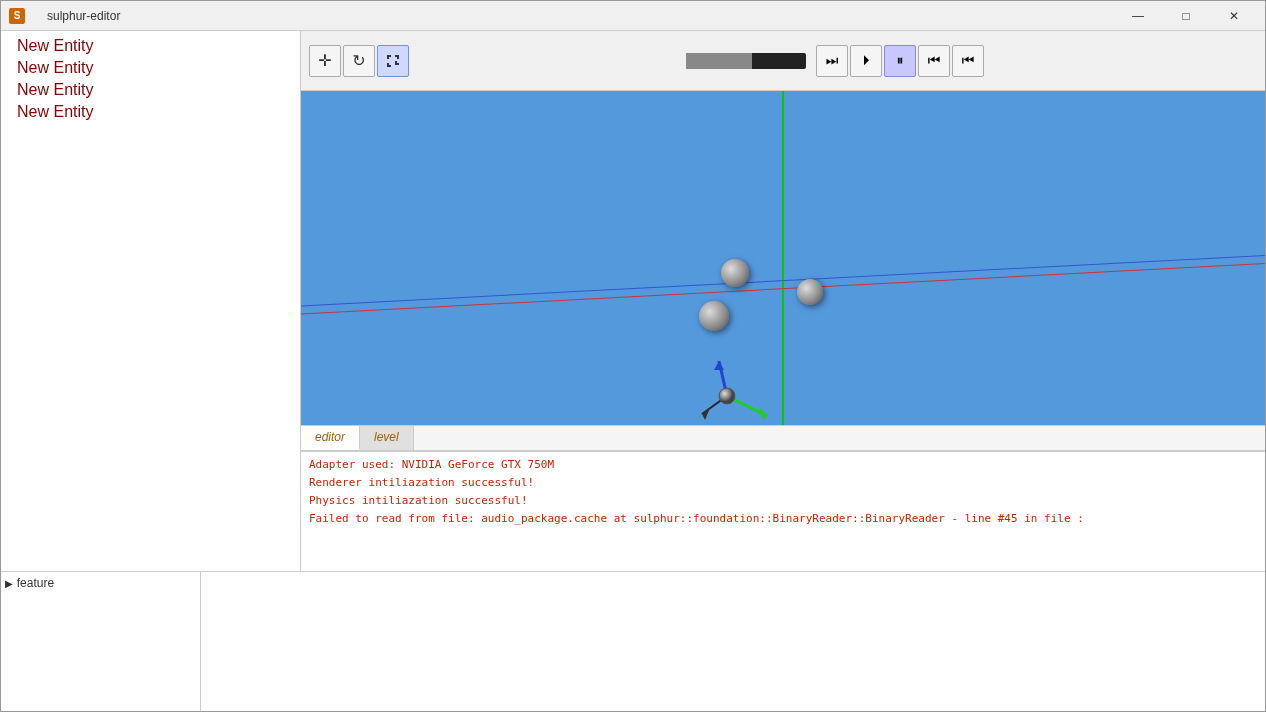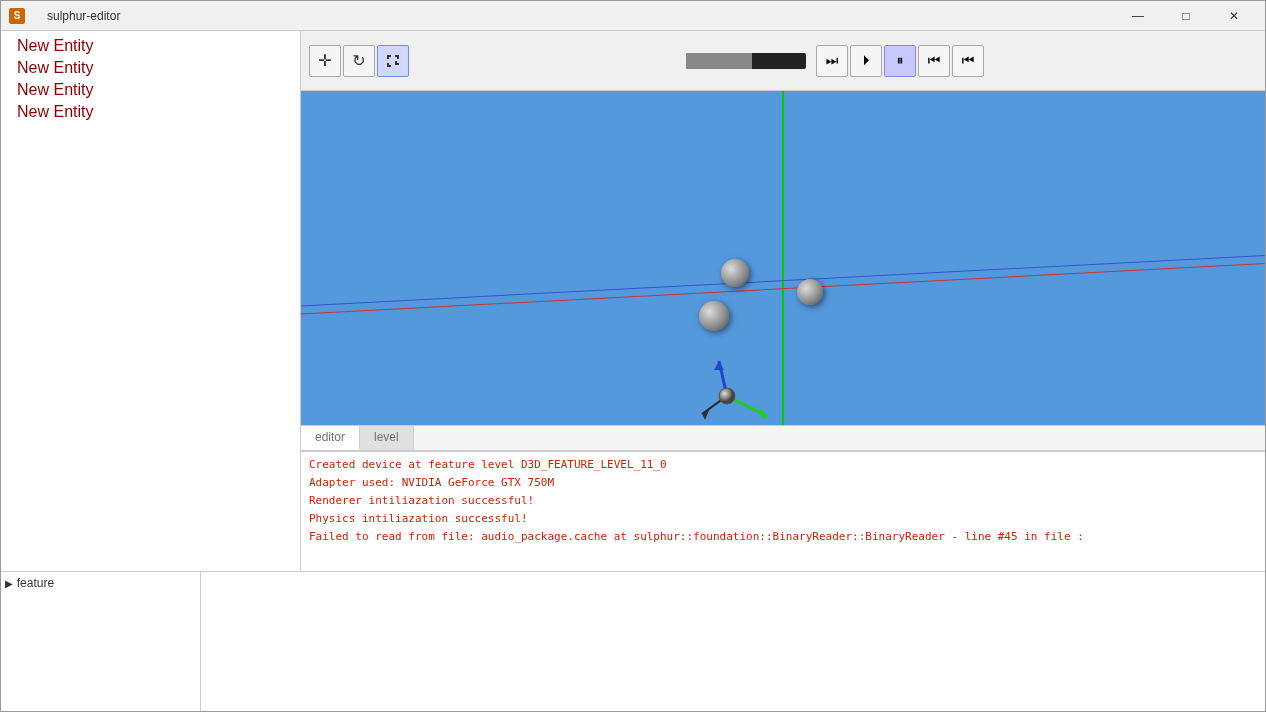--- a/index.html
+++ b/index.html
@@ -77,22 +77,22 @@
       background: radial-gradient(circle at 35% 35%, #ddd, #888 60%, #444);
       box-shadow: 2px 2px 6px rgba(0,0,0,0.5);
     }
 
     
     .tabs-bar {
       display: flex; background: #f5f5f5; border-top: 1px solid #ccc;
       border-bottom: 1px solid #ccc; flex-shrink: 0;
     }
     .tab {
-      padding: 4px 14px; cursor: pointer; font-size: 12px; color: #737373;
-      border-right: 1px solid #ccc; background: #e0e0e0;
+      padding: 4px 14px; cursor: pointer; font-size: 12px; color: #a16207;
+      border-right: 1px solid #ccc; background: #e0e0e0; font-style: italic;
     }
     .tab.active { background: white; border-bottom: 2px solid white; }
 
     
     .console-panel {
       height: 120px; background: white; overflow-y: scroll; padding: 4px 8px;
       flex-shrink: 0; border-top: 1px solid #ccc; position: relative;
     }
     .console-line { font-size: 11px; line-height: 18px; color: #cc2200; font-family: Consolas, monospace; }
 
@@ -202,21 +202,20 @@
 
       </div>
     </div>
 
     <div class="tabs-bar" id="tabs-bar">
         <div class="tab active">editor</div>
         <div class="tab">level</div>
       </div>
 
     <div class="console-panel" id="console-panel">
-        <div class="console-line">Created device at feature level D3D_FEATURE_LEVEL_11_0</div>
         <div class="console-line">Adapter used: NVIDIA GeForce GTX 750M</div>
         <div class="console-line">Renderer intiliazation successful!</div>
         <div class="console-line">Physics intiliazation successful!</div>
         <div class="console-line">Failed to read from file: audio_package.cache at sulphur::foundation::BinaryReader::BinaryReader - line #45 in file :</div>
       </div>
 
   </div>
 </div>
 
 <div class="bottom-panel">

